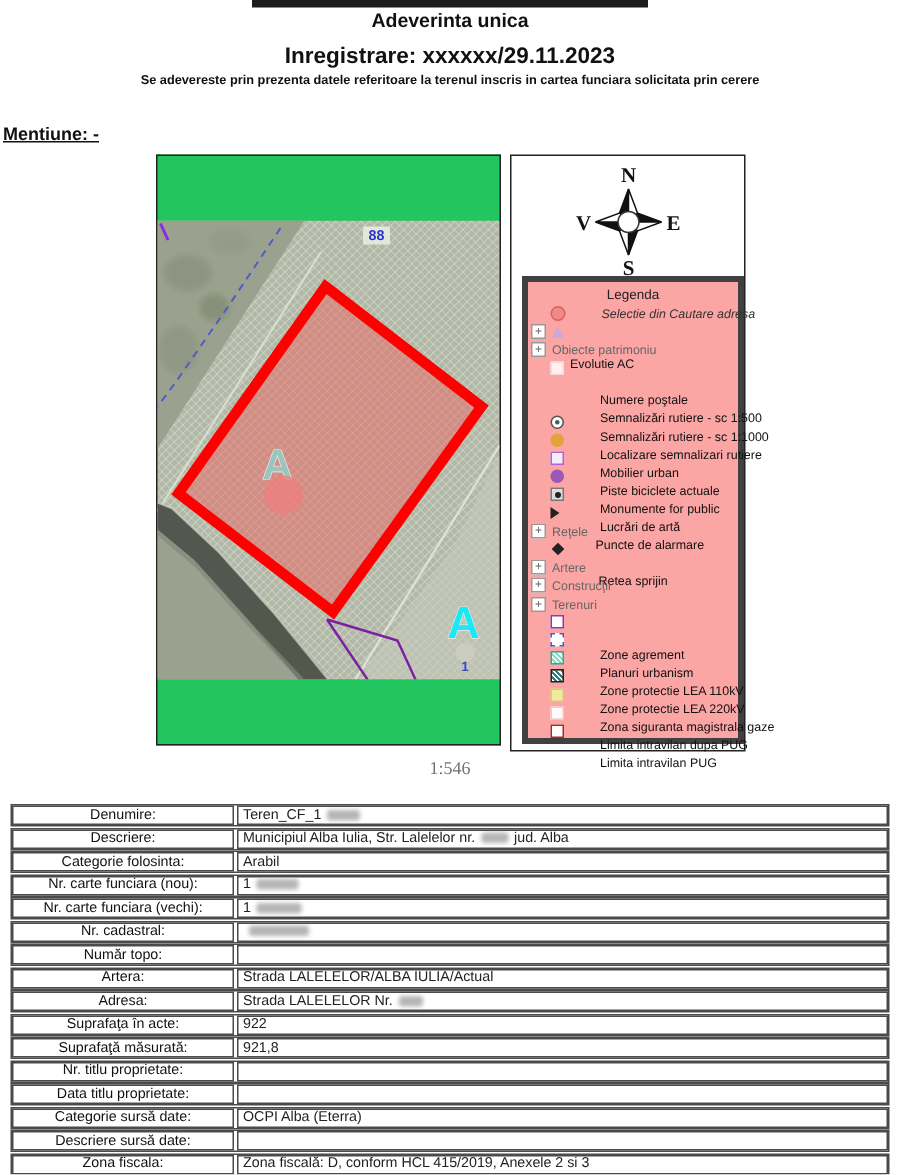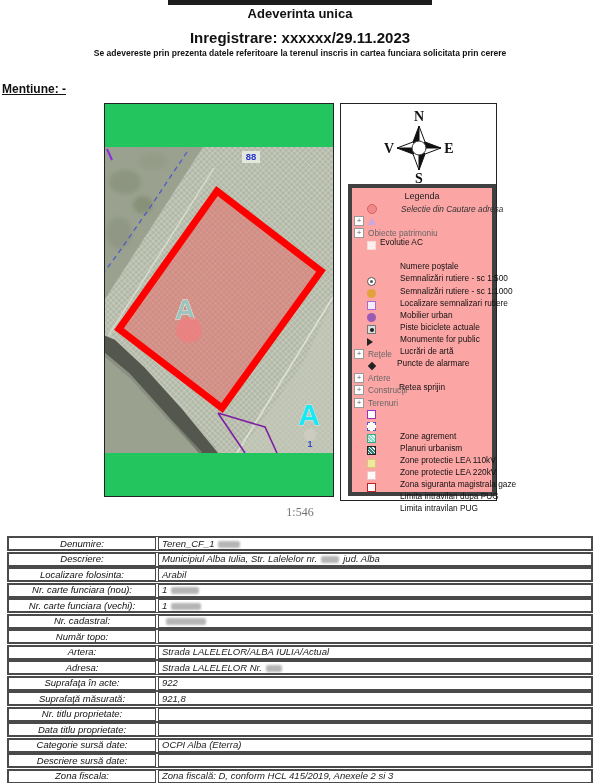--- a/index.html
+++ b/index.html
@@ -51,21 +51,21 @@
         background:repeating-linear-gradient(45deg,#fff 0 1px,#2f7f78 1px 2.5px),
                    repeating-linear-gradient(-45deg,#fff 0 1px,#444 1px 2.5px);}
   .yellow-square{background:#f2e9a0;border:1px solid #d6c878;}
   .pink-border-square{background:#fffafa;border:1px solid #ecc8c8;}
   .red-border-square{background:#fff;border:1px solid #c22020;}
   
   .scale-label{position:absolute;top:505px;left:0;width:600px;text-align:center;
         font-family:"Liberation Serif",serif;font-size:12px;color:#737373;}
   
   .dtable{position:absolute;left:7px;top:536px;width:586px;}
-  .trow{display:flex;gap:2px;border:1px solid #4a4a4a;background:#fff;margin-bottom:0.5px;box-sizing:border-box;font-style:italic;}
+  .trow{display:flex;gap:2px;border:1px solid #4a4a4a;background:#fff;margin-bottom:0.5px;box-sizing:border-box;}
   .tcell{border:1px solid #4a4a4a;font-size:9.5px;line-height:10px;height:10px;padding:0.5px 3px;
         box-sizing:content-box;overflow:hidden;white-space:nowrap;}
   .tlabel{width:140px;text-align:center;flex:0 0 auto;}
   .tvalue{flex:1 1 auto;text-align:left;color:#222;}
   .redact{display:inline-block;height:7px;background:#b5b5b5;filter:blur(1.3px);border-radius:2px;
         margin:0 4px -1px 4px;vertical-align:baseline;}
 </style>
 </head>
 <body>
 
@@ -258,21 +258,21 @@
   <div class="dtable">
       <div class="trow">
         <div class="tcell tlabel">Denumire:</div>
         <div class="tcell tvalue">Teren_CF_1<span class="redact" style="width: 22px;"></span></div>
       </div>
       <div class="trow">
         <div class="tcell tlabel">Descriere:</div>
         <div class="tcell tvalue">Municipiul Alba Iulia, Str. Lalelelor nr.<span class="redact" style="width: 18px;"></span>jud. Alba</div>
       </div>
       <div class="trow">
-        <div class="tcell tlabel">Localizare folosinta:</div>
+        <div class="tcell tlabel">Categorie folosinta:</div>
         <div class="tcell tvalue">Arabil</div>
       </div>
       <div class="trow">
         <div class="tcell tlabel">Nr. carte funciara (nou):</div>
         <div class="tcell tvalue">1<span class="redact" style="width: 28px;"></span></div>
       </div>
       <div class="trow">
         <div class="tcell tlabel">Nr. carte funciara (vechi):</div>
         <div class="tcell tvalue">1<span class="redact" style="width: 30px;"></span></div>
       </div>

